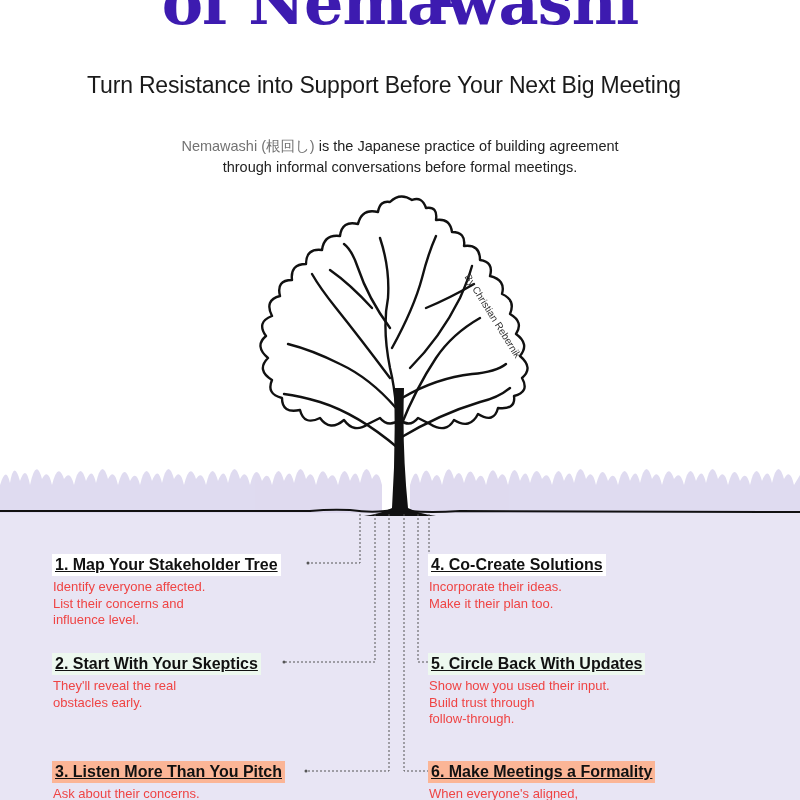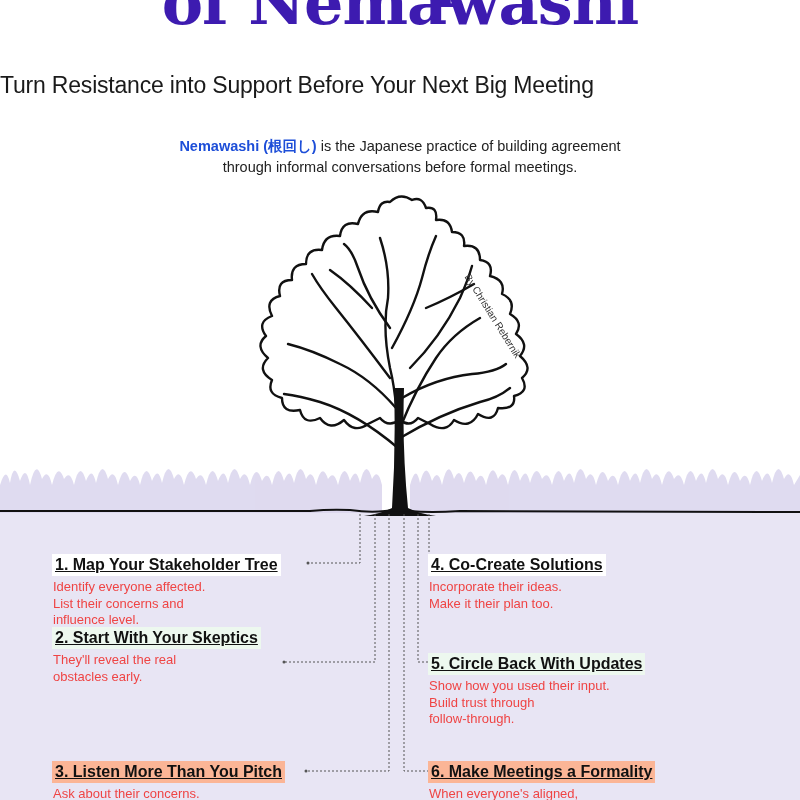--- a/index.html
+++ b/index.html
@@ -9,28 +9,28 @@
   .title {
     position:absolute; left:0; top:-28px; width:800px; text-align:center;
     font-family:"DejaVu Serif", serif; font-weight:bold; font-size:62px;
     color:#3d1bb0; letter-spacing:-1px; line-height:1;
   }
   .title-line-prev {
     position:absolute; left:0; top:-58px; width:800px; text-align:center;
     font-family:"DejaVu Serif", serif; font-weight:bold; font-size:62px; color:#3d1bb0; line-height:1;
   }
   .subtitle {
-    position:absolute; left:0; top:72px; width:768px; 
+    position:absolute; left:0; top:72px; width:768px; text-align:center;
     font-size:23px; color:#1a1a1a; letter-spacing:-0.2px;
   }
   .intro {
     position:absolute; left:120px; top:136px; width:560px; text-align:center;
     font-size:14.5px; line-height:21px; color:#222;
   }
-  .intro b { font-weight:bold; color:#1d4ed8; }
+  .intro b { font-weight:normal; color:#737373; }
 
   .ground {
     position:absolute; left:0; top:511px; width:800px; height:289px; background:#e8e5f4;
   }
   .grass { position:absolute; left:0; top:455px; width:800px; height:58px; }
   .tree { position:absolute; left:240px; top:188px; width:320px; height:330px; }
   .soil-line { position:absolute; left:0; top:508px; width:800px; height:8px; }
   .byline {
     position:absolute; left:472px; top:272px; transform:rotate(58deg); transform-origin:left top;
     font-size:10px; color:#333; white-space:nowrap;
@@ -119,21 +119,21 @@
 
 <div class="card left" style="top:554px;">
   <div class="head white">1. Map Your Stakeholder Tree</div>
   <div class="desc">
     <div>Identify everyone affected.</div>
     <div>List their concerns and</div>
     <div>influence level.</div>
   </div>
 </div>
 
-<div class="card left" style="top:627px;">
+<div class="card left" style="top:653px;">
   <div class="head mint">2. Start With Your Skeptics</div>
   <div class="desc">
     <div>They'll reveal the real</div>
     <div>obstacles early.</div>
   </div>
 </div>
 
 <div class="card left" style="top:761px;">
   <div class="head peach">3. Listen More Than You Pitch</div>
   <div class="desc">

